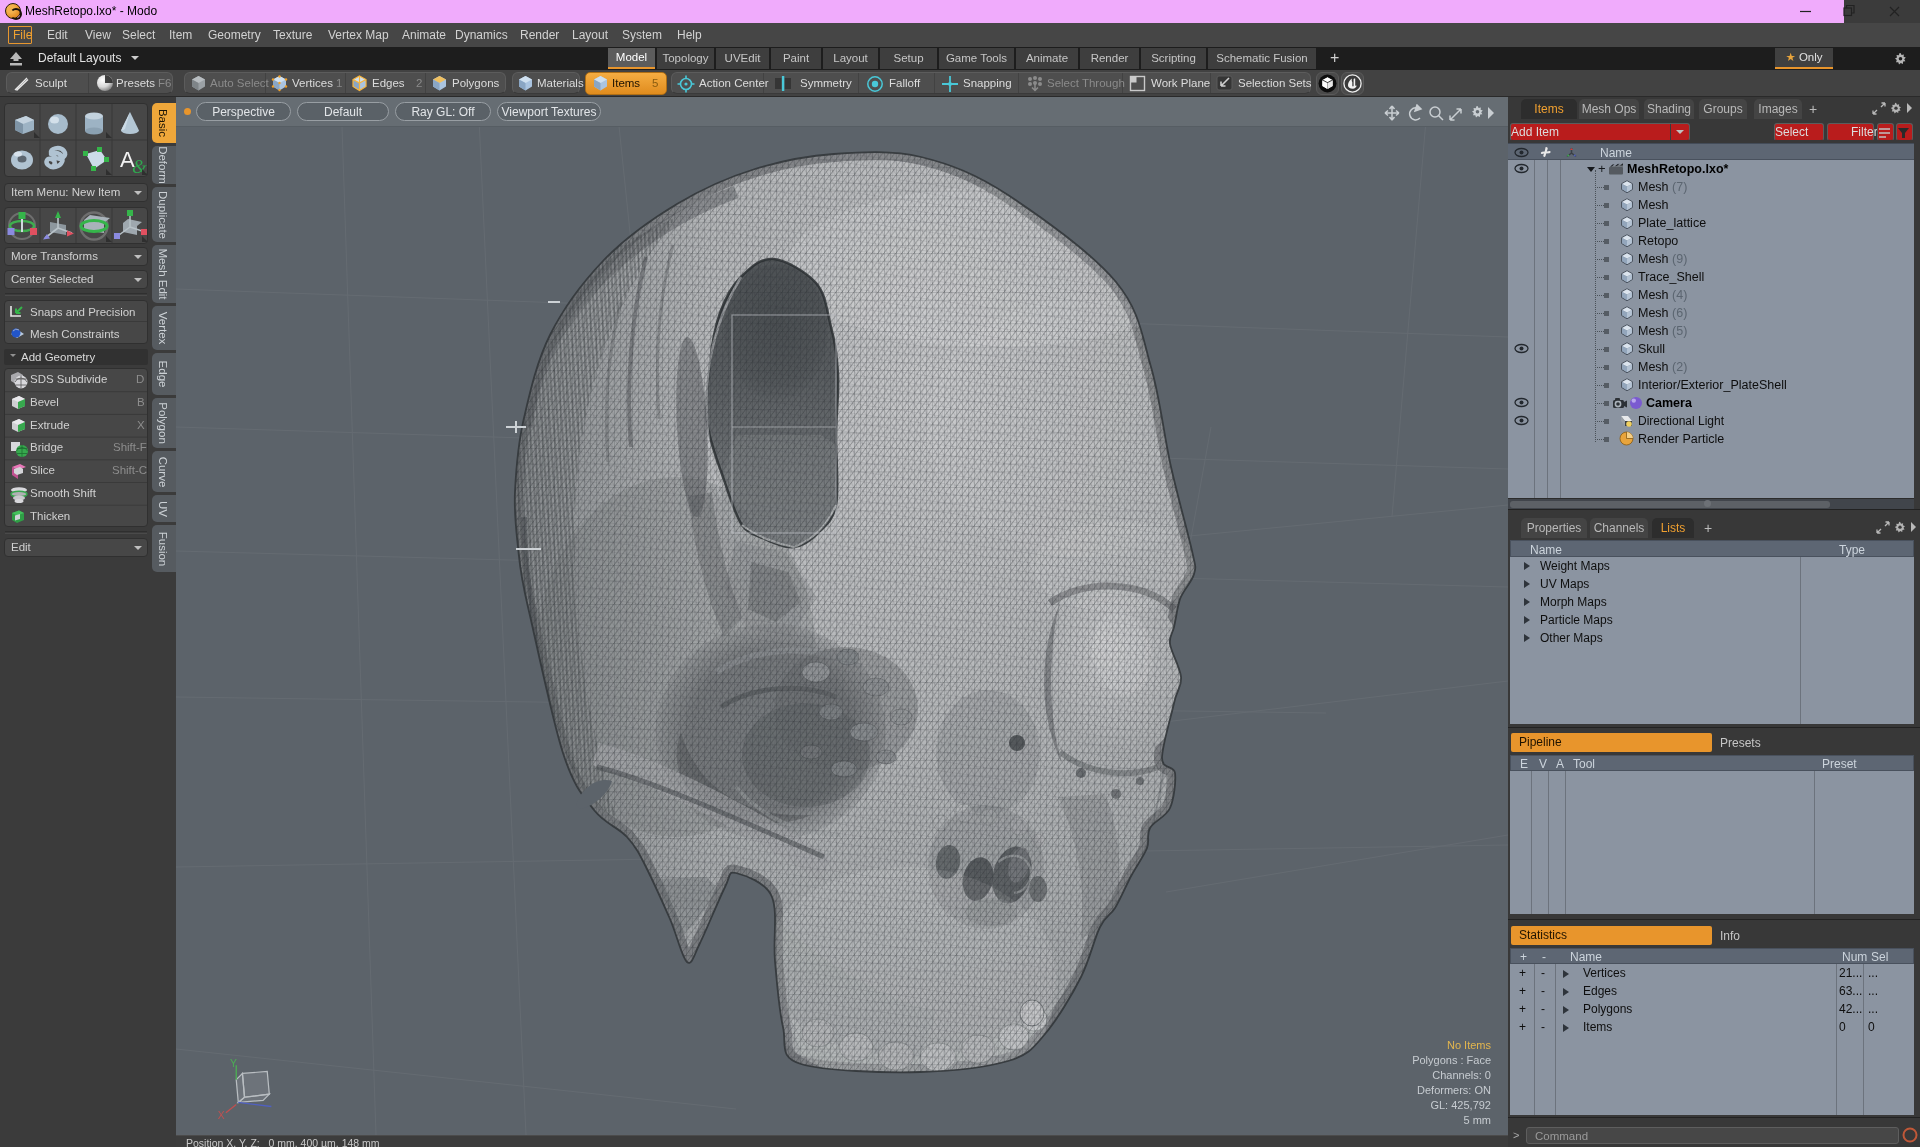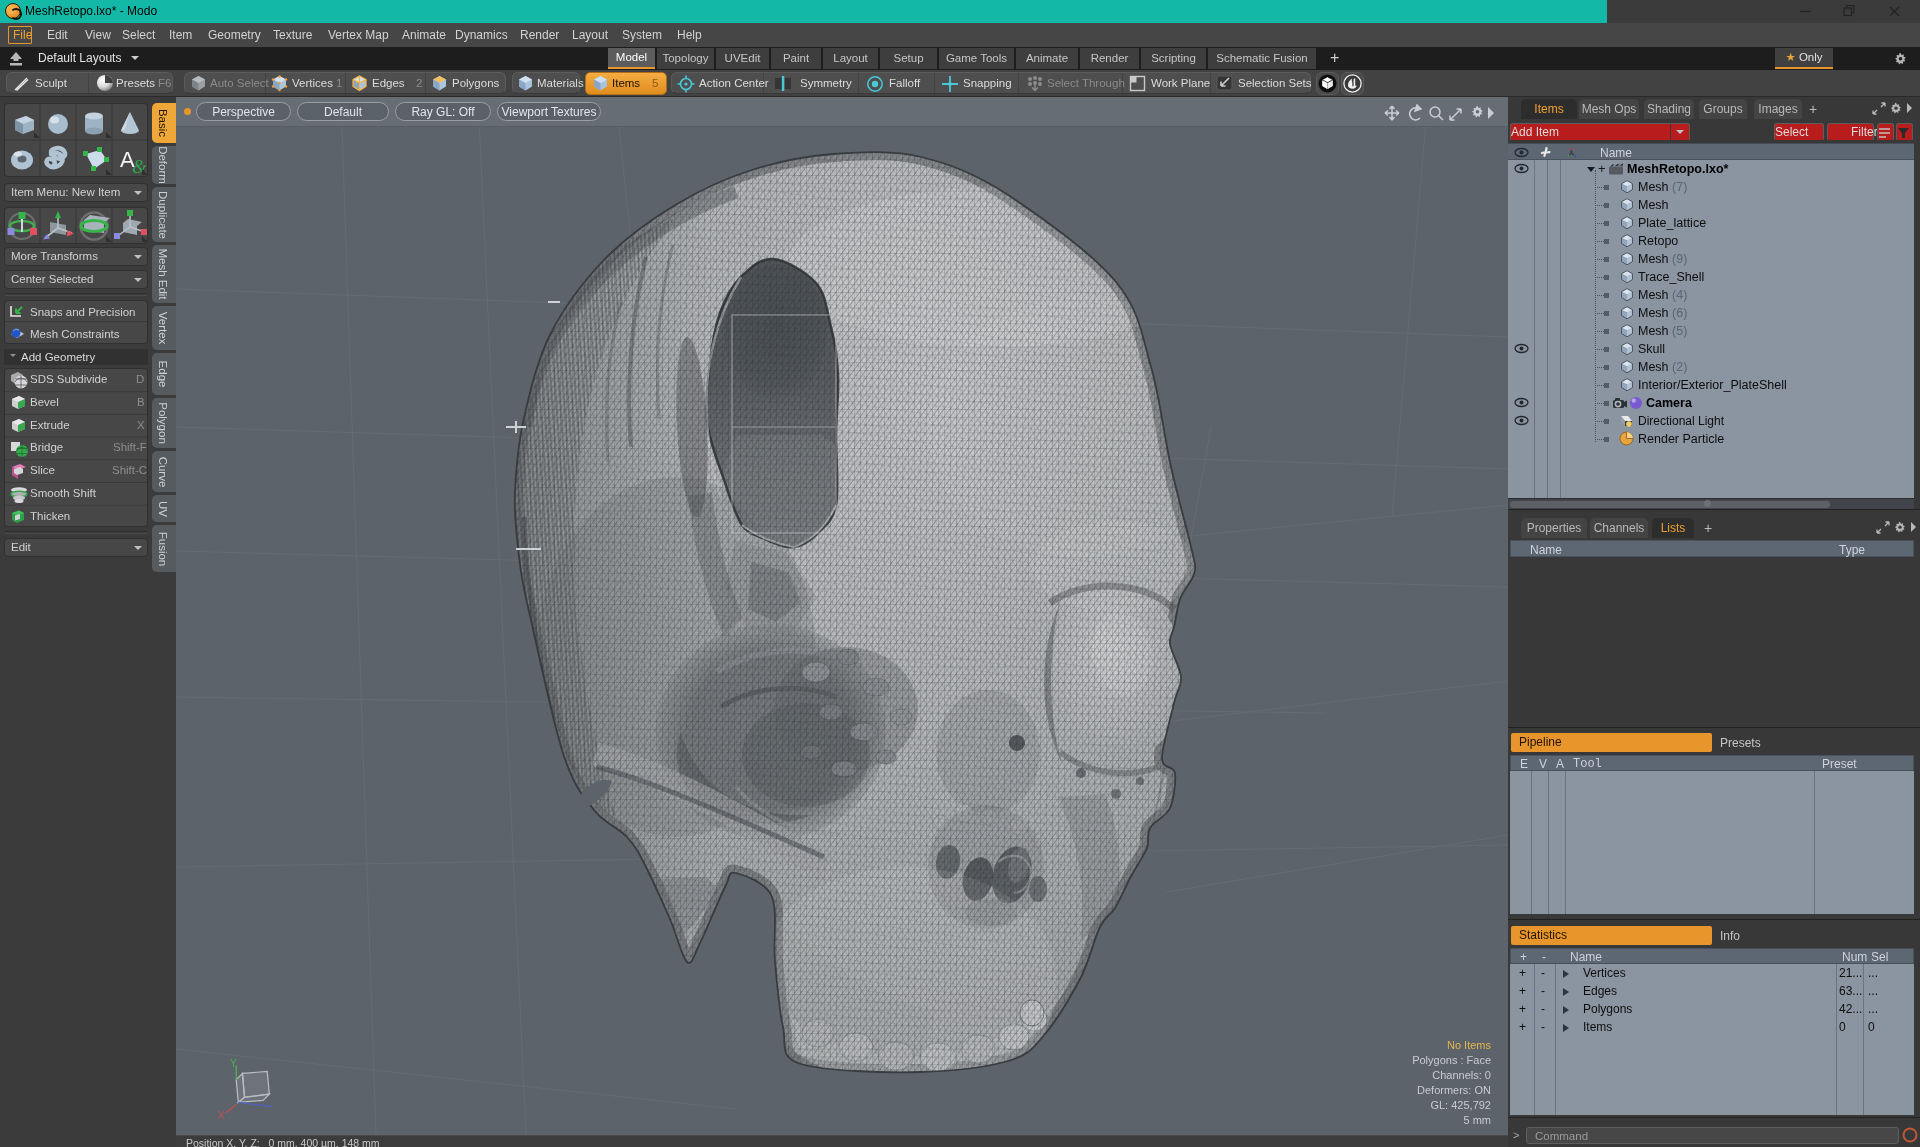--- a/index.html
+++ b/index.html
@@ -2,21 +2,21 @@
 <html><head>
 <meta charset="utf-8">
 <style>
 * { margin:0; padding:0; box-sizing:border-box; }
 html,body { width:1920px; height:1147px; overflow:hidden; background:#3b3b3b;
   font-family:"Liberation Sans", sans-serif; }
 .abs { position:absolute; }
 #page { position:relative; width:1920px; height:1147px; }
 
 
-#titlebar { left:0; top:0; width:1607px; height:23px; background:#14b8a6; }
+#titlebar { left:0; top:0; width:1844px; height:23px; background:#f0abfc; }
 #titlebar .logo { left:5px; top:3px; width:16px; height:16px; border-radius:50%;
   background:radial-gradient(circle at 35% 35%, #f2b14d 0 30%, #e8952c 60%, #c87a1a 100%);
   border:1px solid #2a1d08; }
 #titlebar .logo:after { content:""; position:absolute; left:4px; top:4px; width:8px; height:8px;
   border-radius:50%; border:2.5px solid #1a1208; border-left-color:transparent; }
 #titlebar .ttl { left:25px; top:4px; font-size:12px; color:#000; }
 
 
 #menubar { left:0; top:23px; width:1920px; height:24px; background:#464646; }
 #menubar .mi { top:5px; font-size:12px; color:#d2d2d2; }
@@ -946,29 +946,42 @@
   <svg class="abs" style="left:385px; top:423px;" width="14" height="14" viewBox="0 0 15 15">
         <path d="M7.5 2 L8.6 4 L10.9 3.4 L10.6 5.7 L12.8 6.6 L11.2 8.3 L12.4 10.3 L10.1 10.6 L9.9 12.9 L7.8 11.9 L6 13.4 L5.3 11.2 L3 11.2 L3.8 9 L2 7.6 L4 6.4 L3.5 4.1 L5.8 4.3 L6.6 2.1 Z" fill="#b4b4b4"></path>
         <circle cx="7.5" cy="7.7" r="1.8" fill="#383838"></circle>
       </svg>
   <div class="abs" style="left:403px; top:425px; width:0; height:0; border:5px solid transparent; border-left-color:#b9b9b9;"></div>
 
   <div class="listhdr abs" style="left:2px; top:443px; width:404px; height:17px; border:1px solid #49515d;">
     <div class="abs" style="left:19px; top:2px;">Name</div>
     <div class="abs" style="left:328px; top:2px;">Type</div>
   </div>
+  <div class="listbody abs" style="left:2px; top:460px; width:404px; height:167px;">
+    <div class="abs" style="left:290px; top:0; width:1px; height:167px; background:rgba(0,0,0,.22);"></div>
+    <div class="abs" style="left:14px; top:5px;  width:0; height:0; border:4px solid transparent; border-left-color:#2e343b; border-left-width:6px;"></div>
+    <div class="abs" style="left:30px; top:2px;">Weight Maps</div>
+    <div class="abs" style="left:14px; top:23px; width:0; height:0; border:4px solid transparent; border-left-color:#2e343b; border-left-width:6px;"></div>
+    <div class="abs" style="left:30px; top:20px;">UV Maps</div>
+    <div class="abs" style="left:14px; top:41px; width:0; height:0; border:4px solid transparent; border-left-color:#2e343b; border-left-width:6px;"></div>
+    <div class="abs" style="left:30px; top:38px;">Morph Maps</div>
+    <div class="abs" style="left:14px; top:59px; width:0; height:0; border:4px solid transparent; border-left-color:#2e343b; border-left-width:6px;"></div>
+    <div class="abs" style="left:30px; top:56px;">Particle Maps</div>
+    <div class="abs" style="left:14px; top:77px; width:0; height:0; border:4px solid transparent; border-left-color:#2e343b; border-left-width:6px;"></div>
+    <div class="abs" style="left:30px; top:74px;">Other Maps</div>
+  </div>
 
   <div class="abs" style="left:0; top:630px; width:412px; height:28px; background:#383838; border-top:1px solid #222;"></div>
   <div class="obtn abs" style="left:3px; top:636px; width:201px; height:19px; line-height:19px; border-radius:2px;"><span style="margin-left:8px;">Pipeline</span></div>
   <div class="abs" style="left:212px; top:639px; font-size:12px; color:#c6c6c6;">Presets</div>
   <div class="listhdr abs" style="left:2px; top:658px; width:404px; height:16px; border:1px solid #49515d;">
     <div class="abs" style="left:9px;  top:1px;">E</div>
     <div class="abs" style="left:28px; top:1px;">V</div>
     <div class="abs" style="left:45px; top:1px;">A</div>
-    <div class="abs" style="left:62px; top:1px;font-family:Liberation Mono, monospace;">Tool</div>
+    <div class="abs" style="left:62px; top:1px;">Tool</div>
     <div class="abs" style="left:311px;top:1px;">Preset</div>
   </div>
   <div class="listbody abs" style="left:2px; top:674px; width:404px; height:143px;">
     <div class="abs" style="left:21px; top:0; width:1px; height:143px; background:rgba(0,0,0,.22);"></div>
     <div class="abs" style="left:38px; top:0; width:1px; height:143px; background:rgba(0,0,0,.22);"></div>
     <div class="abs" style="left:55px; top:0; width:1px; height:143px; background:rgba(0,0,0,.22);"></div>
     <div class="abs" style="left:304px;top:0; width:1px; height:143px; background:rgba(0,0,0,.22);"></div>
   </div>
 
   <div class="abs" style="left:0; top:822px; width:412px; height:29px; background:#383838; border-top:1px solid #222;"></div>

